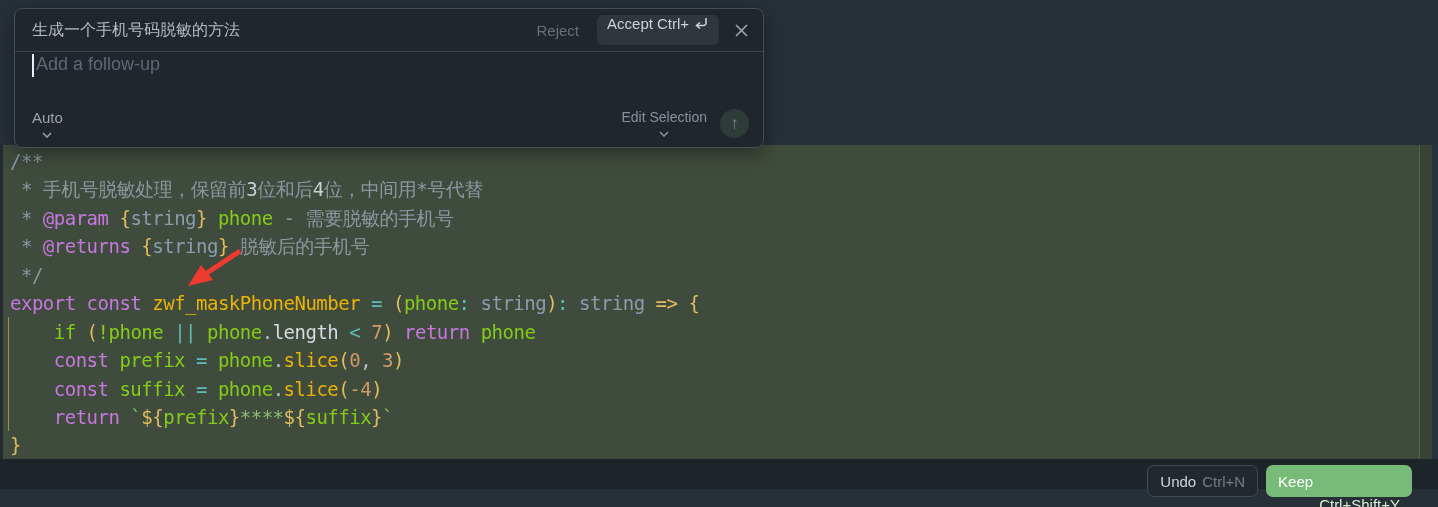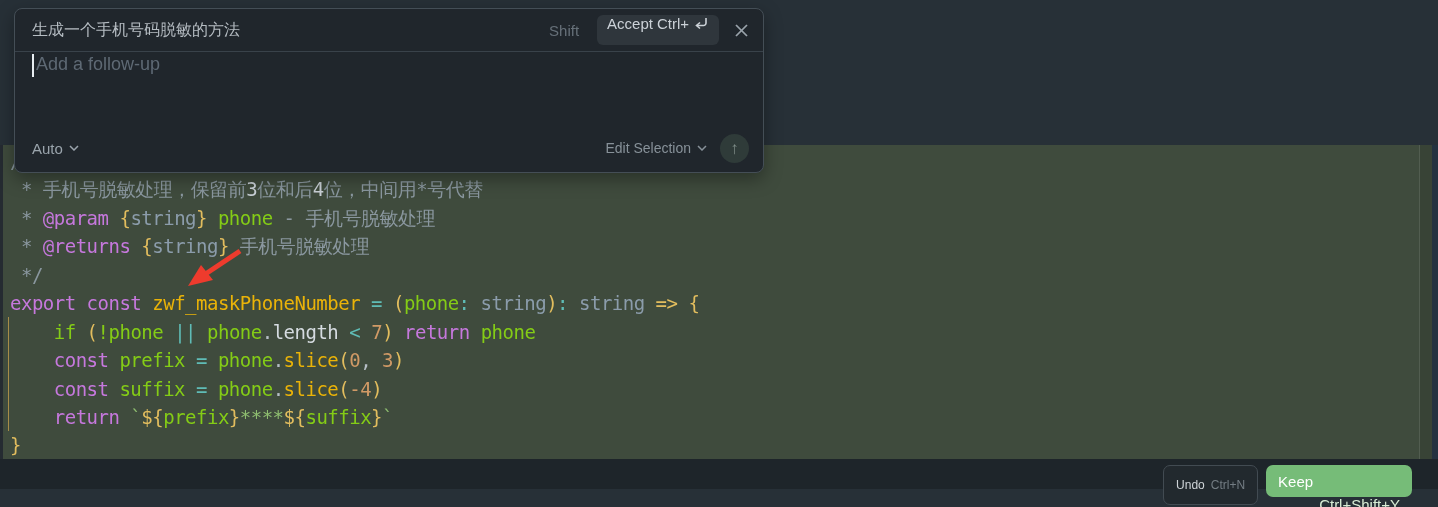--- a/index.html
+++ b/index.html
@@ -36,77 +36,77 @@
 
   .green-col-line { position:absolute; right:18px; top:0; bottom:0; width:1px; background:rgba(255,255,255,.10); }
   .green-col { position:absolute; right:6px; top:0; bottom:0; width:12px; background:rgba(0,0,0,.10); }
   .right-edge { position:absolute; right:0; top:145px; bottom:0; width:6px; background:#243240; }
 
   
   .anno-arrow { position:absolute; left:180px; top:243px; }
 
   
   .dialog {
-    position:absolute; left:14px; top:8px; width:750px; height:165px;
+    position:absolute; left:14px; top:8px; width:750px; height:140px;
     background:#20262c; border:1px solid #444e56; border-radius:8px;
     box-shadow:0 6px 18px rgba(0,0,0,.35); display:flex; flex-direction:column;
   }
   .dlg-header {
     height:43px; flex:0 0 43px; display:flex; align-items:center;
     padding:0 14px 0 17px; border-bottom:1px solid #39424a;
   }
   .dlg-title { color:#b6bdc3; font-size:16px; flex:1 1 auto; white-space:nowrap; }
   .reject-btn { color:#667079; font-size:15px; margin-right:18px; cursor:pointer; background:none; border:none; font-family:inherit; }
   .accept-btn {
     display:flex; gap:4px; background:#2f363c; border:none; border-radius:6px;
     height:30px; padding:0 10px; color:#ccd2d8; font-size:15px; cursor:pointer; font-family:inherit;
   }
   .accept-btn svg { margin-top:2px; }
   .close-btn { background:none; border:none; margin-left:15px; cursor:pointer; display:flex; align-items:center; }
   .dlg-input { flex:1 1 auto; display:flex; padding:2px 17px 0 17px; cursor:text; }
   .caret { width:2px; height:23px; background:#e8eef2; margin-right:2px; }
   .placeholder { color:#5e6974; font-size:18px; }
   .dlg-footer { flex:0 0 40px; display:flex; align-items:center; padding:0 14px 8px 17px; }
-  .selector { display:flex; align-items:center; gap:6px; cursor:pointer; background:none; border:none; font-family:inherit; }
+  .selector { display:flex; align-items:center; gap:6px; cursor:pointer; background:none; border:none; font-family:inherit;flex-direction:column; }
   .auto-sel { color:#9aa4ac; font-size:15px; }
   .edit-sel { color:#879199; font-size:14px; margin-left:auto; }
   .send-btn {
     width:29px; height:29px; border-radius:50%; background:#2f3b39; border:none; margin-left:13px;
     color:#7e8c88; font-size:17px; line-height:29px; text-align:center; cursor:pointer; font-family:inherit;
   }
 
   
   .bottom-bar { position:absolute; left:0; top:459px; width:1438px; height:30px; background:#1e252a; }
   .bottom-strip { position:absolute; left:0; top:489px; width:1438px; height:18px; background:#273037; }
   .action-buttons { position:absolute; top:465px; right:26px; display:flex; gap:8px; }
   .undo-btn {
-    height:40px; display:flex; align-items:center; gap:6px; padding:0 12px;
-    background:#22292e; border:1px solid #424b52; border-radius:7px; font-size:12px; cursor:pointer; font-family:inherit;
+    height:32px; display:flex; align-items:center; gap:6px; padding:0 12px;
+    background:#22292e; border:1px solid #424b52; border-radius:7px; font-size:15px; cursor:pointer; font-family:inherit;
   }
   .undo-btn .lbl { color:#cfd4d8; }
   .undo-btn .sc  { color:#747d84; }
   .keep-btn {
     height:28px; display:flex; align-items:center; gap:6px; padding:16px 12px;
     background:#76bc78; border:none; border-radius:7px; font-size:15px; cursor:pointer; font-family:inherit;
   }
   .keep-btn .lbl { color:#ffffff; }
   .keep-btn .sc  { color:#d8edd6;margin-top:47px; }
 </style>
 </head>
 <body>
 
 <div class="screen">
 
   <div class="code-region">
     <div class="gutter-strip"></div>
     <div class="code-lines">
         <div class="code-line"><span class="tok-cm">/**</span></div>
         <div class="code-line"><span class="tok-cm"> * 手机号脱敏处理，保留前</span><span class="tok-cb">3</span><span class="tok-cm">位和后</span><span class="tok-cb">4</span><span class="tok-cm">位，中间用*号代替</span></div>
-        <div class="code-line"><span class="tok-cm"> * </span><span class="tok-kw">@param</span><span class="tok-pl"> </span><span class="tok-br">{</span><span class="tok-ty">string</span><span class="tok-br">}</span><span class="tok-pl"> </span><span class="tok-vr">phone</span><span class="tok-cm"> - 手机号脱敏处理</span></div>
-        <div class="code-line"><span class="tok-cm"> * </span><span class="tok-kw">@returns</span><span class="tok-pl"> </span><span class="tok-br">{</span><span class="tok-ty">string</span><span class="tok-br">}</span><span class="tok-cm"> 手机号脱敏处理</span></div>
+        <div class="code-line"><span class="tok-cm"> * </span><span class="tok-kw">@param</span><span class="tok-pl"> </span><span class="tok-br">{</span><span class="tok-ty">string</span><span class="tok-br">}</span><span class="tok-pl"> </span><span class="tok-vr">phone</span><span class="tok-cm"> - 需要脱敏的手机号</span></div>
+        <div class="code-line"><span class="tok-cm"> * </span><span class="tok-kw">@returns</span><span class="tok-pl"> </span><span class="tok-br">{</span><span class="tok-ty">string</span><span class="tok-br">}</span><span class="tok-cm"> 脱敏后的手机号</span></div>
         <div class="code-line"><span class="tok-cm"> */</span></div>
         <div class="code-line"><span class="tok-kw">export</span><span class="tok-pl"> </span><span class="tok-kw">const</span><span class="tok-pl"> </span><span class="tok-fn">zwf_maskPhoneNumber</span><span class="tok-pl"> </span><span class="tok-op">=</span><span class="tok-pl"> </span><span class="tok-br">(</span><span class="tok-vr">phone</span><span class="tok-op">:</span><span class="tok-pl"> </span><span class="tok-ty">string</span><span class="tok-br">)</span><span class="tok-op">:</span><span class="tok-pl"> </span><span class="tok-ty">string</span><span class="tok-pl"> </span><span class="tok-br">=&gt;</span><span class="tok-pl"> </span><span class="tok-br">{</span></div>
         <div class="code-line"><span class="tok-pl">    </span><span class="tok-vr">if</span><span class="tok-pl"> </span><span class="tok-br">(</span><span class="tok-vr">!</span><span class="tok-vr">phone</span><span class="tok-pl"> </span><span class="tok-op">||</span><span class="tok-pl"> </span><span class="tok-vr">phone</span><span class="tok-pt">.</span><span class="tok-pl">length</span><span class="tok-pl"> </span><span class="tok-op">&lt;</span><span class="tok-pl"> </span><span class="tok-nm">7</span><span class="tok-br">)</span><span class="tok-pl"> </span><span class="tok-kw">return</span><span class="tok-pl"> </span><span class="tok-vr">phone</span></div>
         <div class="code-line"><span class="tok-pl">    </span><span class="tok-kw">const</span><span class="tok-pl"> </span><span class="tok-vr">prefix</span><span class="tok-pl"> </span><span class="tok-op">=</span><span class="tok-pl"> </span><span class="tok-vr">phone</span><span class="tok-pt">.</span><span class="tok-fn">slice</span><span class="tok-br">(</span><span class="tok-nm">0</span><span class="tok-pt">,</span><span class="tok-pl"> </span><span class="tok-nm">3</span><span class="tok-br">)</span></div>
         <div class="code-line"><span class="tok-pl">    </span><span class="tok-kw">const</span><span class="tok-pl"> </span><span class="tok-vr">suffix</span><span class="tok-pl"> </span><span class="tok-op">=</span><span class="tok-pl"> </span><span class="tok-vr">phone</span><span class="tok-pt">.</span><span class="tok-fn">slice</span><span class="tok-br">(</span><span class="tok-nm">-4</span><span class="tok-br">)</span></div>
         <div class="code-line"><span class="tok-pl">    </span><span class="tok-kw">return</span><span class="tok-pl"> </span><span class="tok-st">`</span><span class="tok-br">${</span><span class="tok-vr">prefix</span><span class="tok-br">}</span><span class="tok-st">****</span><span class="tok-br">${</span><span class="tok-vr">suffix</span><span class="tok-br">}</span><span class="tok-st">`</span></div>
         <div class="code-line"><span class="tok-br">}</span></div>
       </div>
     <div class="indent-guide"></div>
     <div class="green-col-line"></div>
@@ -128,21 +128,21 @@
     </button>
     <button class="keep-btn">
       <span class="lbl">Keep</span>
       <span class="sc">Ctrl+Shift+Y</span>
     </button>
   </div>
 
   <div class="dialog">
     <div class="dlg-header">
       <span class="dlg-title">生成一个手机号码脱敏的方法</span>
-      <button class="reject-btn">Shift</button>
+      <button class="reject-btn">Reject</button>
       <button class="accept-btn">
         <span>Accept</span>
         <span>Ctrl+</span>
         <svg width="16" height="14" viewBox="0 0 16 14">
           <path d="M13 1 v5 a2.5 2.5 0 0 1 -2.5 2.5 H 4" fill="none" stroke="#ccd2d8" stroke-width="1.6"></path>
           <path d="M7 5.5 L 3.5 8.5 L 7 11.5" fill="none" stroke="#ccd2d8" stroke-width="1.6"></path>
         </svg>
       </button>
       <button class="close-btn">
         <svg width="15" height="15" viewBox="0 0 15 15">

